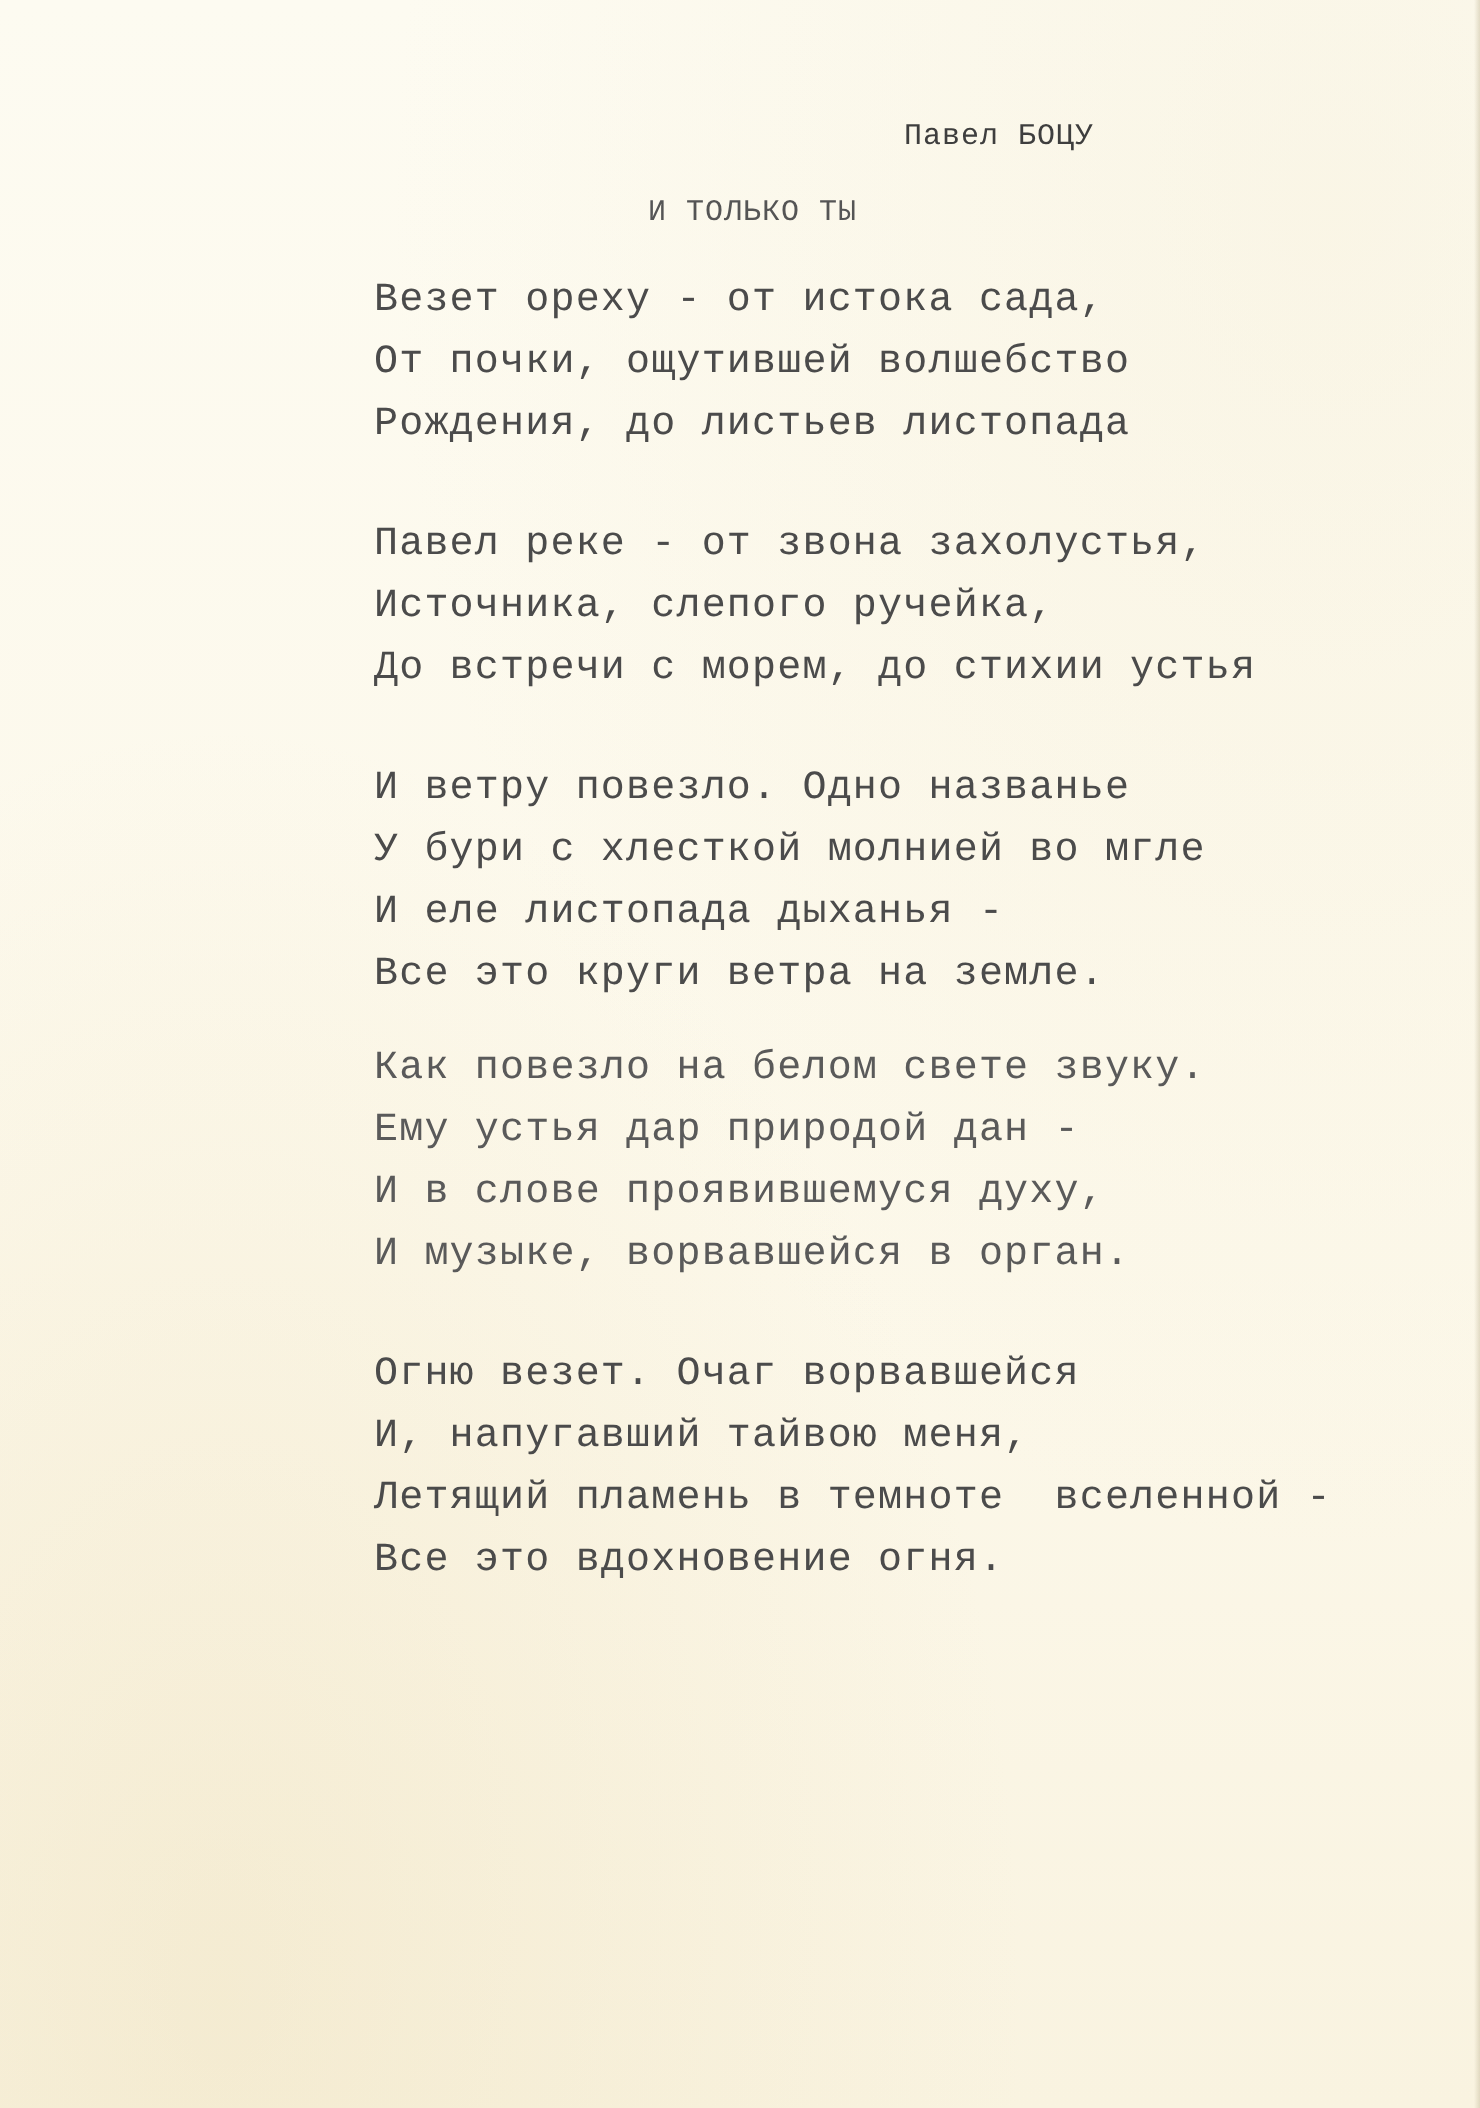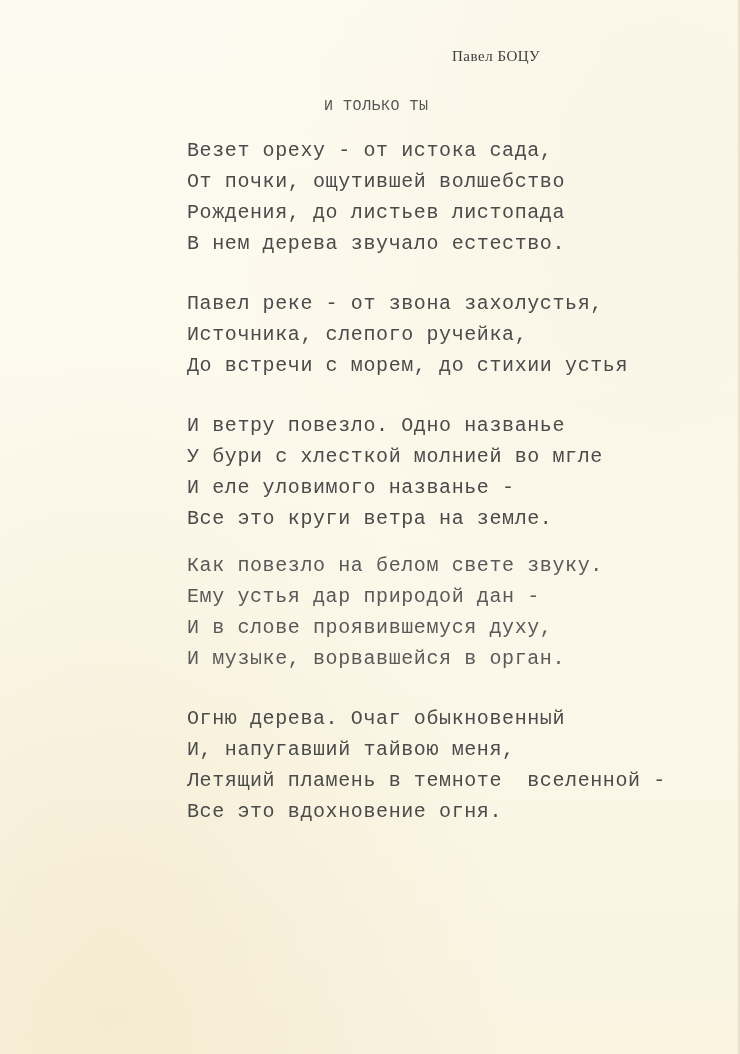--- a/index.html
+++ b/index.html
@@ -26,26 +26,25 @@
     }
     .edge-right {
       position: absolute;
       right: 0; top: 0;
       width: 3px; height: 1054px;
       background: linear-gradient(90deg, rgba(0,0,0,0), rgba(200,190,160,0.5));
     }
     .author {
       position: absolute;
       left: 452px;
-      top: 48px;
+      top: 60px;
       font-size: 15px;
       letter-spacing: 0.5px;
       color: #3e3e3e;
       white-space: pre;
-      font-family: Liberation Serif, serif;
     }
     .title {
       position: absolute;
       left: 276px;
       top: 98px;
       font-size: 15px;
       letter-spacing: 0.5px;
       color: #555;
       white-space: pre;
       margin-left: 48px;
@@ -76,38 +75,37 @@
 <div class="edge-right"></div>
 
 <div class="author">Павел БОЦУ</div>
 <div class="title">И ТОЛЬКО ТЫ</div>
 
 <div class="poem">
   <div class="stanza">
     <span class="line">Везет ореху - от истока сада,</span>
     <span class="line">От почки, ощутившей волшебство</span>
     <span class="line">Рождения, до листьев листопада</span>
-    <span class="line">В нем дерева звучало естество.</span>
   </div>
   <div class="stanza">
     <span class="line">Павел реке - от звона захолустья,</span>
     <span class="line">Источника, слепого ручейка,</span>
     <span class="line">До встречи с морем, до стихии устья</span>
   </div>
   <div class="stanza" style="margin-bottom:16px">
     <span class="line">И ветру повезло. Одно названье</span>
     <span class="line">У бури с хлесткой молнией во мгле</span>
-    <span class="line">И еле уловимого названье -</span>
+    <span class="line">И еле листопада дыханья -</span>
     <span class="line">Все это круги ветра на земле.</span>
   </div>
   <div class="stanza faint">
     <span class="line">Как повезло на белом свете звуку.</span>
     <span class="line">Ему устья дар природой дан -</span>
     <span class="line">И в слове проявившемуся духу,</span>
     <span class="line">И музыке, ворвавшейся в орган.</span>
   </div>
   <div class="stanza">
-    <span class="line">Огню дерева. Очаг обыкновенный</span>
+    <span class="line">Огню везет. Очаг ворвавшейся</span>
     <span class="line">И, напугавший тайвою меня,</span>
     <span class="line">Летящий пламень в темноте  вселенной -</span>
     <span class="line">Все это вдохновение огня.</span>
   </div>
 </div>
 
 </body></html>

